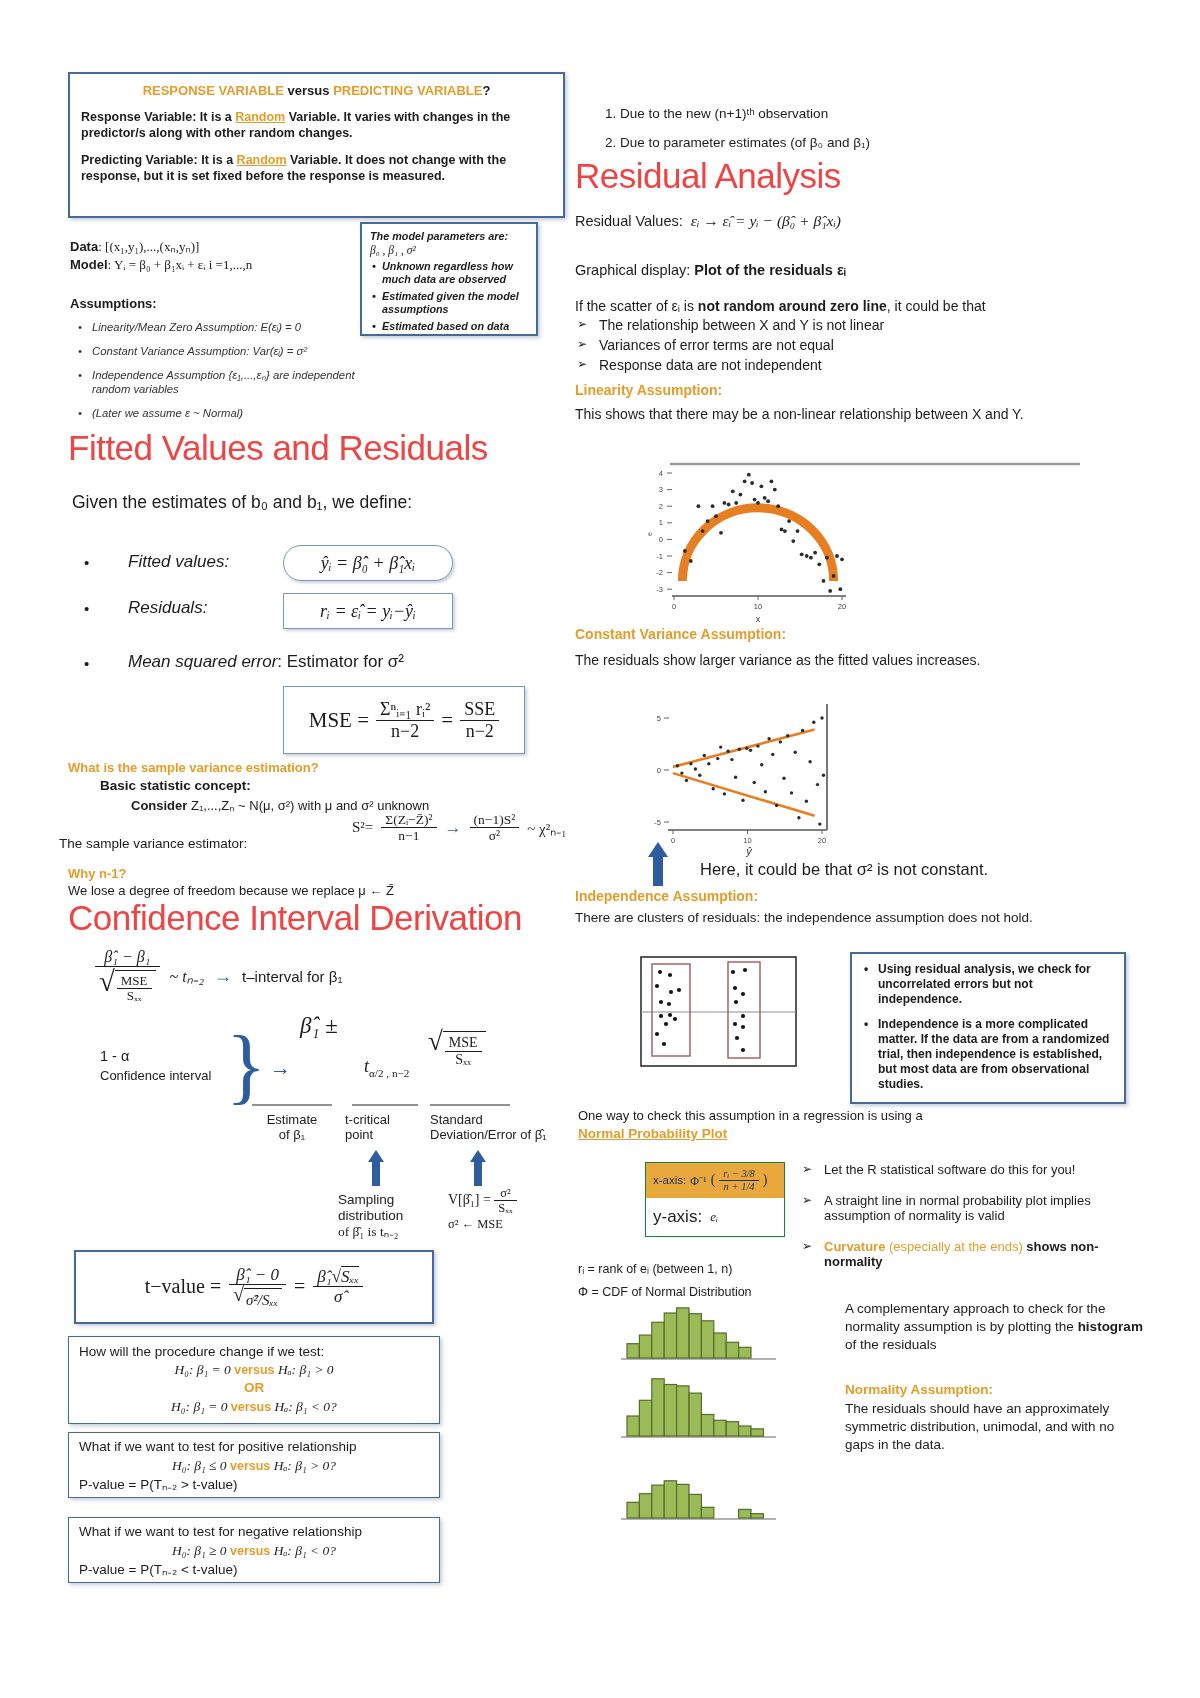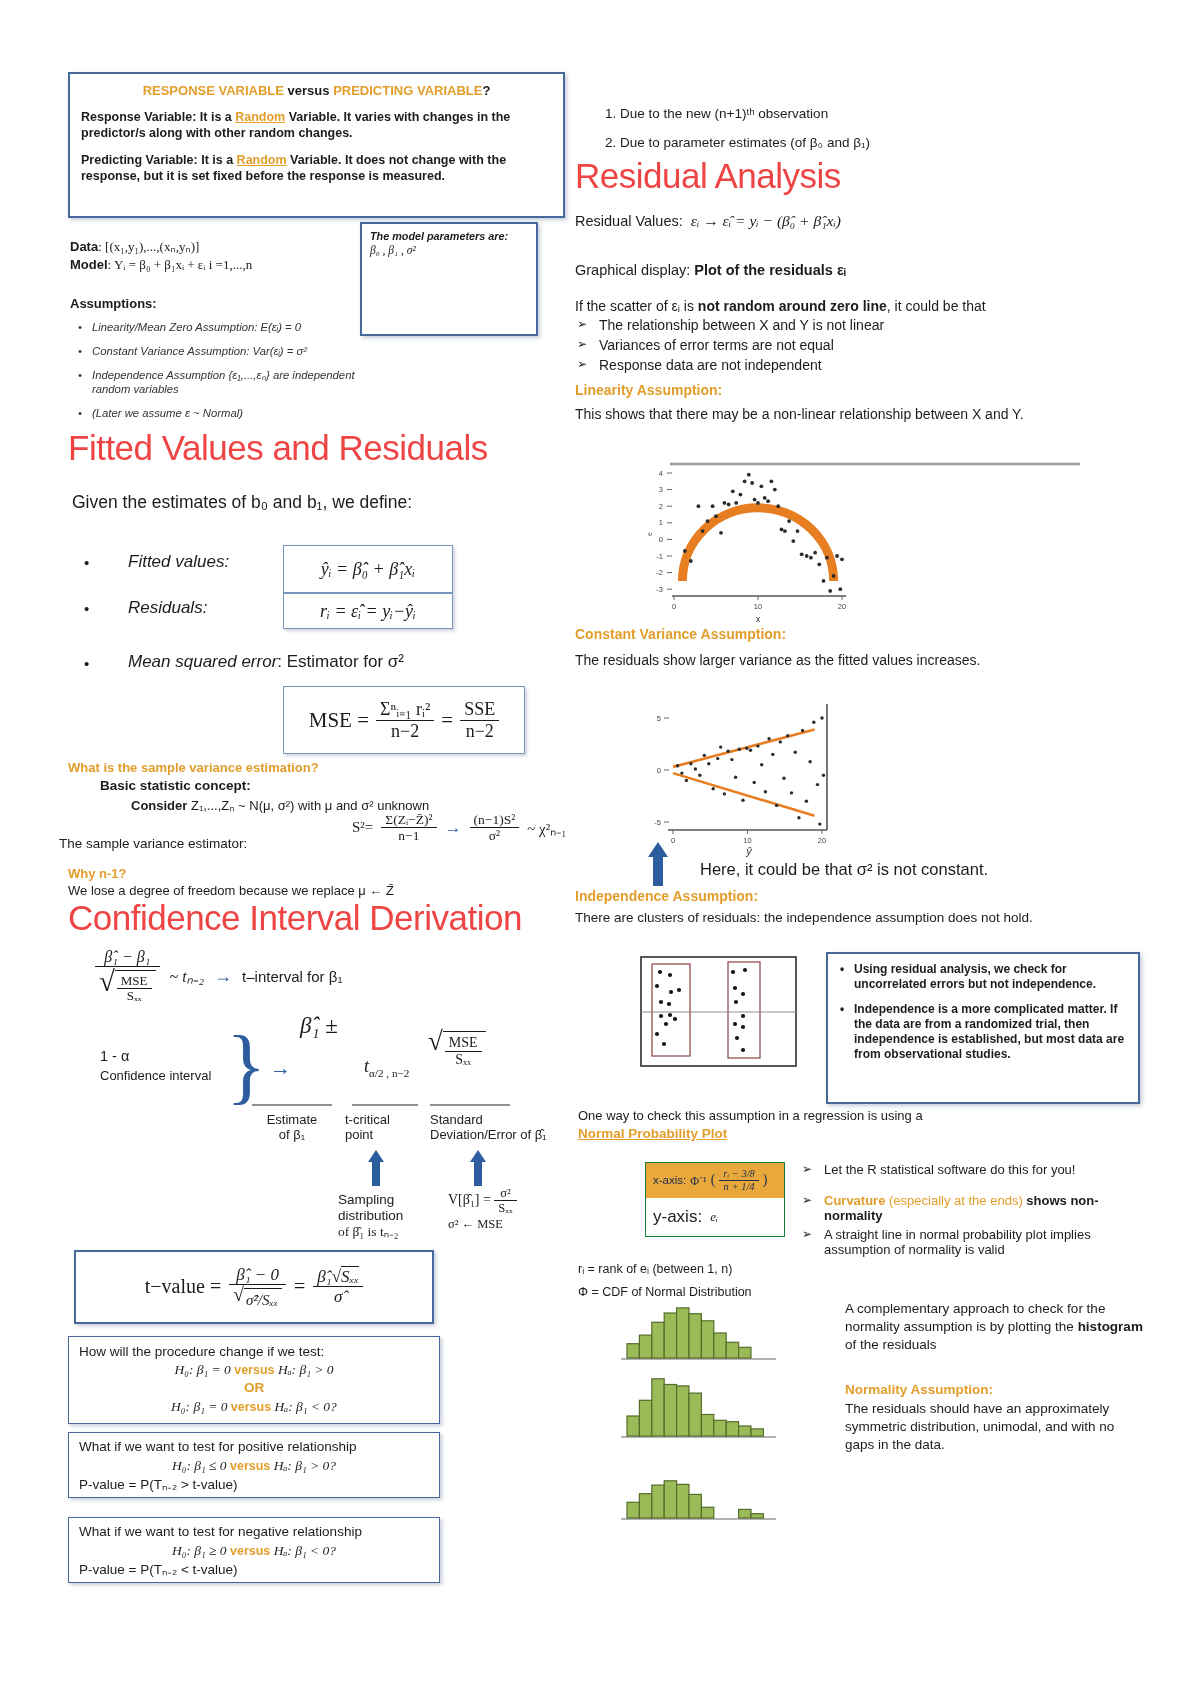--- a/index.html
+++ b/index.html
@@ -48,40 +48,46 @@
   </div>
 
   <div class="abs" style="left:70px;top:238px;font-size:13px;line-height:1.35;">
     <div><span class="b">Data</span><span class="math">: [(x₁,y₁),...,(xₙ,yₙ)]</span></div>
     <div><span class="b">Model</span><span class="math">: Yᵢ = β₀ + β₁xᵢ + εᵢ  i =1,...,n</span></div>
   </div>
 
   <div class="abs bluebox" style="left:360px;top:222px;width:178px;height:114px;padding:6px 8px;font-size:10.8px;line-height:1.25;border-width:2px;">
     <div class="b i">The model parameters are:</div>
     <div class="i ser" style="font-size:11.5px;">β₀ , β₁ , σ²</div>
+    <div class="dotlist b i" style="margin-top:2px;">
+
+    <div class="li" style="margin-bottom:3px;padding-left:12px;">Unknown regardless how much data are observed</div>
+        <div class="li" style="margin-bottom:3px;padding-left:12px;">Estimated given the model assumptions</div>
+        <div class="li" style="margin-bottom:3px;padding-left:12px;">Estimated based on data</div>
+      </div>
   </div>
 
   <div class="abs" style="left:70px;top:296px;width:300px;">
     <div class="b" style="font-size:13px;margin-bottom:9px;">Assumptions:</div>
     <div class="dotlist i" style="font-size:11.3px;color:#333;line-height:1.25;padding-left:6px;">
 
     <div class="li">Linearity/Mean Zero Assumption: E(εᵢ) = 0</div>
         <div class="li">Constant Variance Assumption: Var(εᵢ) = σ²</div>
         <div class="li">Independence Assumption {ε₁,...,εₙ} are independent random variables</div>
         <div class="li">(Later we assume ε ~ Normal)</div>
       </div>
   </div>
 
   <div class="abs h1" style="left:68px;top:428px;">Fitted Values and Residuals</div>
 
   <div class="abs" style="left:72px;top:492px;font-size:17.5px;">Given the estimates of b₀ and b₁, we define:</div>
 
   <div class="abs" style="left:84px;top:554px;font-size:15px;">•</div>
   <div class="abs i" style="left:128px;top:552px;font-size:17px;">Fitted values:</div>
-  <div class="abs fbox" style="left:283px;top:545px;width:170px;height:48px;">
+  <div class="abs fbox" style="left:283px;top:545px;width:170px;height:36px;border-radius:18px;">
     <span class="math i" style="font-size:18px;">ŷᵢ = β̂₀ + β̂₁xᵢ</span>
   </div>
 
   <div class="abs" style="left:84px;top:600px;font-size:15px;">•</div>
   <div class="abs i" style="left:128px;top:598px;font-size:17px;">Residuals:</div>
   <div class="abs fbox" style="left:283px;top:593px;width:170px;height:36px;">
     <span class="math i" style="font-size:18px;">rᵢ = ε̂ᵢ = yᵢ−ŷᵢ</span>
   </div>
 
   <div class="abs" style="left:84px;top:655px;font-size:15px;">•</div>
@@ -438,21 +444,21 @@
         <circle cx="103" cy="38" r="2.1" fill="#151515"></circle>
         <circle cx="96" cy="46" r="2.1" fill="#151515"></circle>
         <circle cx="103" cy="60" r="2.1" fill="#151515"></circle>
         <circle cx="95" cy="68" r="2.1" fill="#151515"></circle>
         <circle cx="103" cy="71" r="2.1" fill="#151515"></circle>
         <circle cx="97" cy="82" r="2.1" fill="#151515"></circle>
         <circle cx="103" cy="94" r="2.1" fill="#151515"></circle>
       </svg>
   </div>
 
-  <div class="abs bluebox dotlist" style="left:826px;top:952px;width:314px;height:152px;padding:8px 10px;font-size:12px;font-weight:bold;line-height:1.25;">
+  <div class="abs bluebox dotlist" style="left:850px;top:952px;width:276px;height:152px;padding:8px 10px;font-size:12px;font-weight:bold;line-height:1.25;">
 
   <div class="li" style="margin-bottom:10px;">Using residual analysis, we check for uncorrelated errors but not independence.</div>
       <div class="li" style="margin-bottom:10px;">Independence is a more complicated matter. If the data are from a randomized trial, then independence is established, but most data are from observational studies.</div>
     </div>
 
   <div class="abs" style="left:578px;top:1108px;font-size:13px;">One way to check this assumption in a regression is using a</div>
   <div class="abs orb" style="left:578px;top:1126px;font-size:13.5px;text-decoration:underline;">Normal Probability Plot</div>
 
   <div class="abs" style="left:645px;top:1162px;width:140px;border:1px solid #15803d;box-sizing:border-box;">
     <div style="background:#E9A83C;padding:5px 7px;display:flex;align-items:center;gap:4px;color:#20304f;">
@@ -469,22 +475,22 @@
       <span style="font-size:17px;">y-axis:</span>
       <span class="math i" style="font-size:13px;">eᵢ</span>
     </div>
   </div>
 
   <div class="abs" style="left:578px;top:1262px;font-size:12.5px;">rᵢ  = rank of eᵢ (between 1, n)</div>
   <div class="abs" style="left:578px;top:1285px;font-size:12.5px;">Φ = CDF of Normal Distribution</div>
 
   <div class="abs arwlist" style="left:800px;top:1162px;width:350px;font-size:13px;">
     <div class="li" style="margin-bottom:16px;">Let the R statistical software do this for you!</div>
+    <div class="li" style="margin-bottom:16px;width:300px;">A straight line in normal probability plot implies assumption of normality is valid</div>
     <div class="li" style="width:300px;"><span class="orb">Curvature</span><span class="or"> (especially at the ends) </span><span class="b">shows non-normality</span></div>
-    <div class="li" style="margin-bottom:16px;width:300px;">A straight line in normal probability plot implies assumption of normality is valid</div>
   </div>
 
   <div class="abs" style="left:618px;top:1298px;">
     <svg id="hist1" width="162" height="68">
         <line x1="3" y1="61" x2="158" y2="61" stroke="#b3b3b3" stroke-width="1.8"></line>
         <rect x="9.0" y="45.7" width="12.4" height="14.3" fill="#9BBB59" stroke="#546D2A" stroke-width="1.2"></rect>
         <rect x="21.4" y="37.1" width="12.4" height="22.9" fill="#9BBB59" stroke="#546D2A" stroke-width="1.2"></rect>
         <rect x="33.8" y="24.3" width="12.4" height="35.8" fill="#9BBB59" stroke="#546D2A" stroke-width="1.2"></rect>
         <rect x="46.2" y="15.0" width="12.4" height="45.0" fill="#9BBB59" stroke="#546D2A" stroke-width="1.2"></rect>
         <rect x="58.6" y="9.9" width="12.4" height="50.1" fill="#9BBB59" stroke="#546D2A" stroke-width="1.2"></rect>

